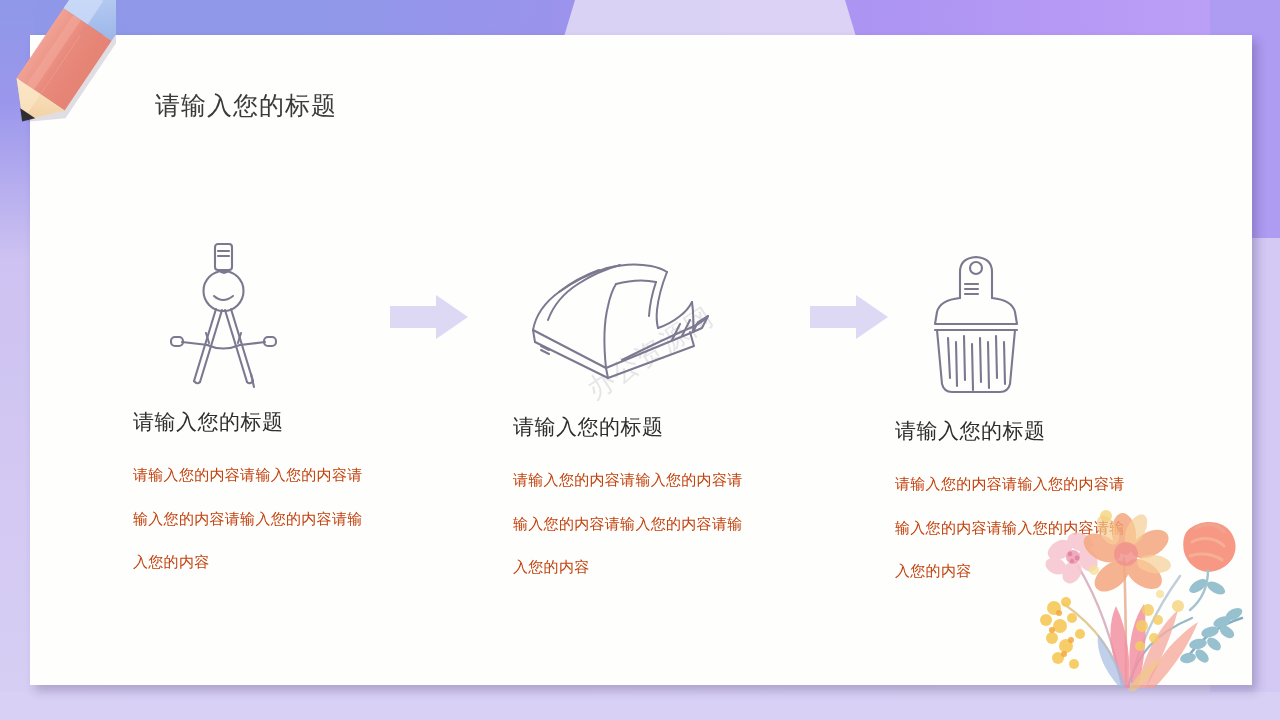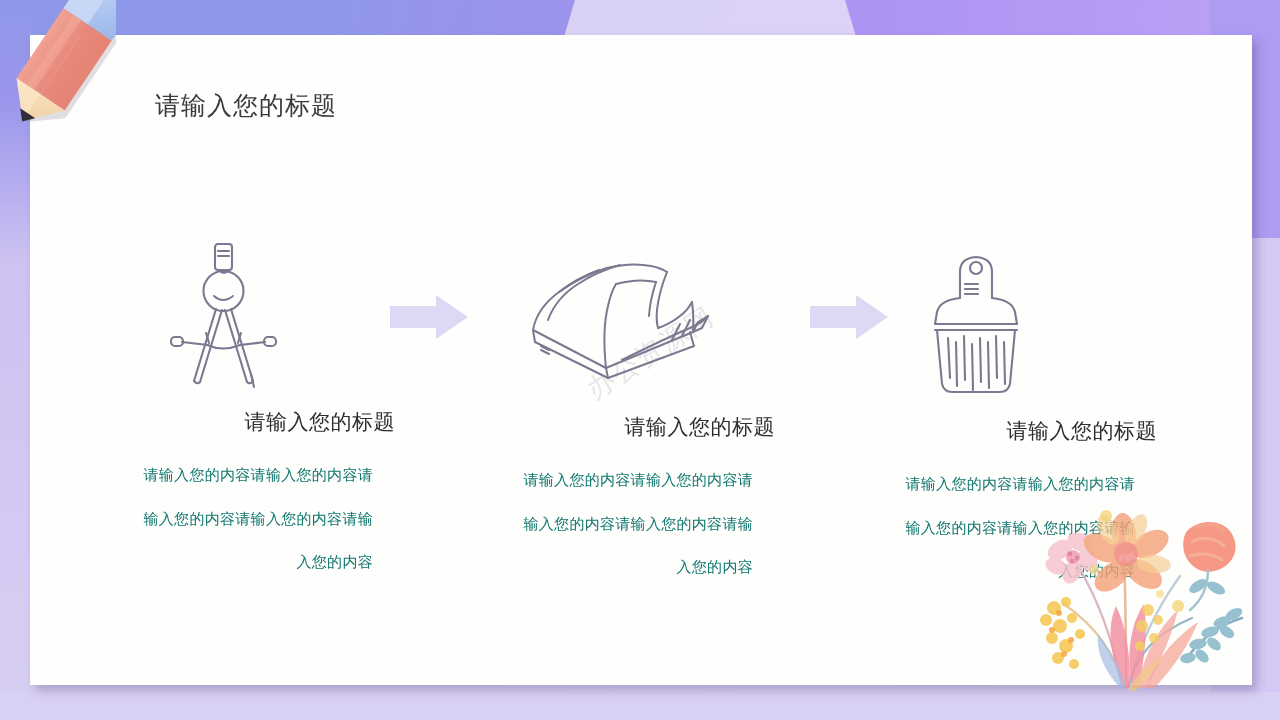--- a/index.html
+++ b/index.html
@@ -79,21 +79,20 @@
 
   
   .card {
     position: absolute;
     left: 30px;
     top: 35px;
     width: 1222px;
     height: 650px;
     background: #fefefd;
     box-shadow: 5px 6px 9px rgba(70, 60, 110, .30);
-    text-align: right;
   }
 
   
   .pencil {
     position: absolute;
     left: -4px;
     top: -6px;
     width: 120px;
     height: 145px;
     pointer-events: none;
@@ -155,21 +154,21 @@
     font-size: 21px;
     color: #2e2e2e;
     font-family: "DejaVu Serif", "Liberation Serif", serif;
     letter-spacing: .5px;
     padding-left: 3px;
   }
 
   .col-body {
     margin-top: 18px;
     font-size: 15px;
-    color: #0f766e;
+    color: #c2410c;
     line-height: 2.9;
     width: 240px;
     font-family: "DejaVu Serif", "Liberation Serif", serif;
     letter-spacing: .3px;
     padding-left: 3px;
   }
 
   
   .arrow {
     position: absolute;

